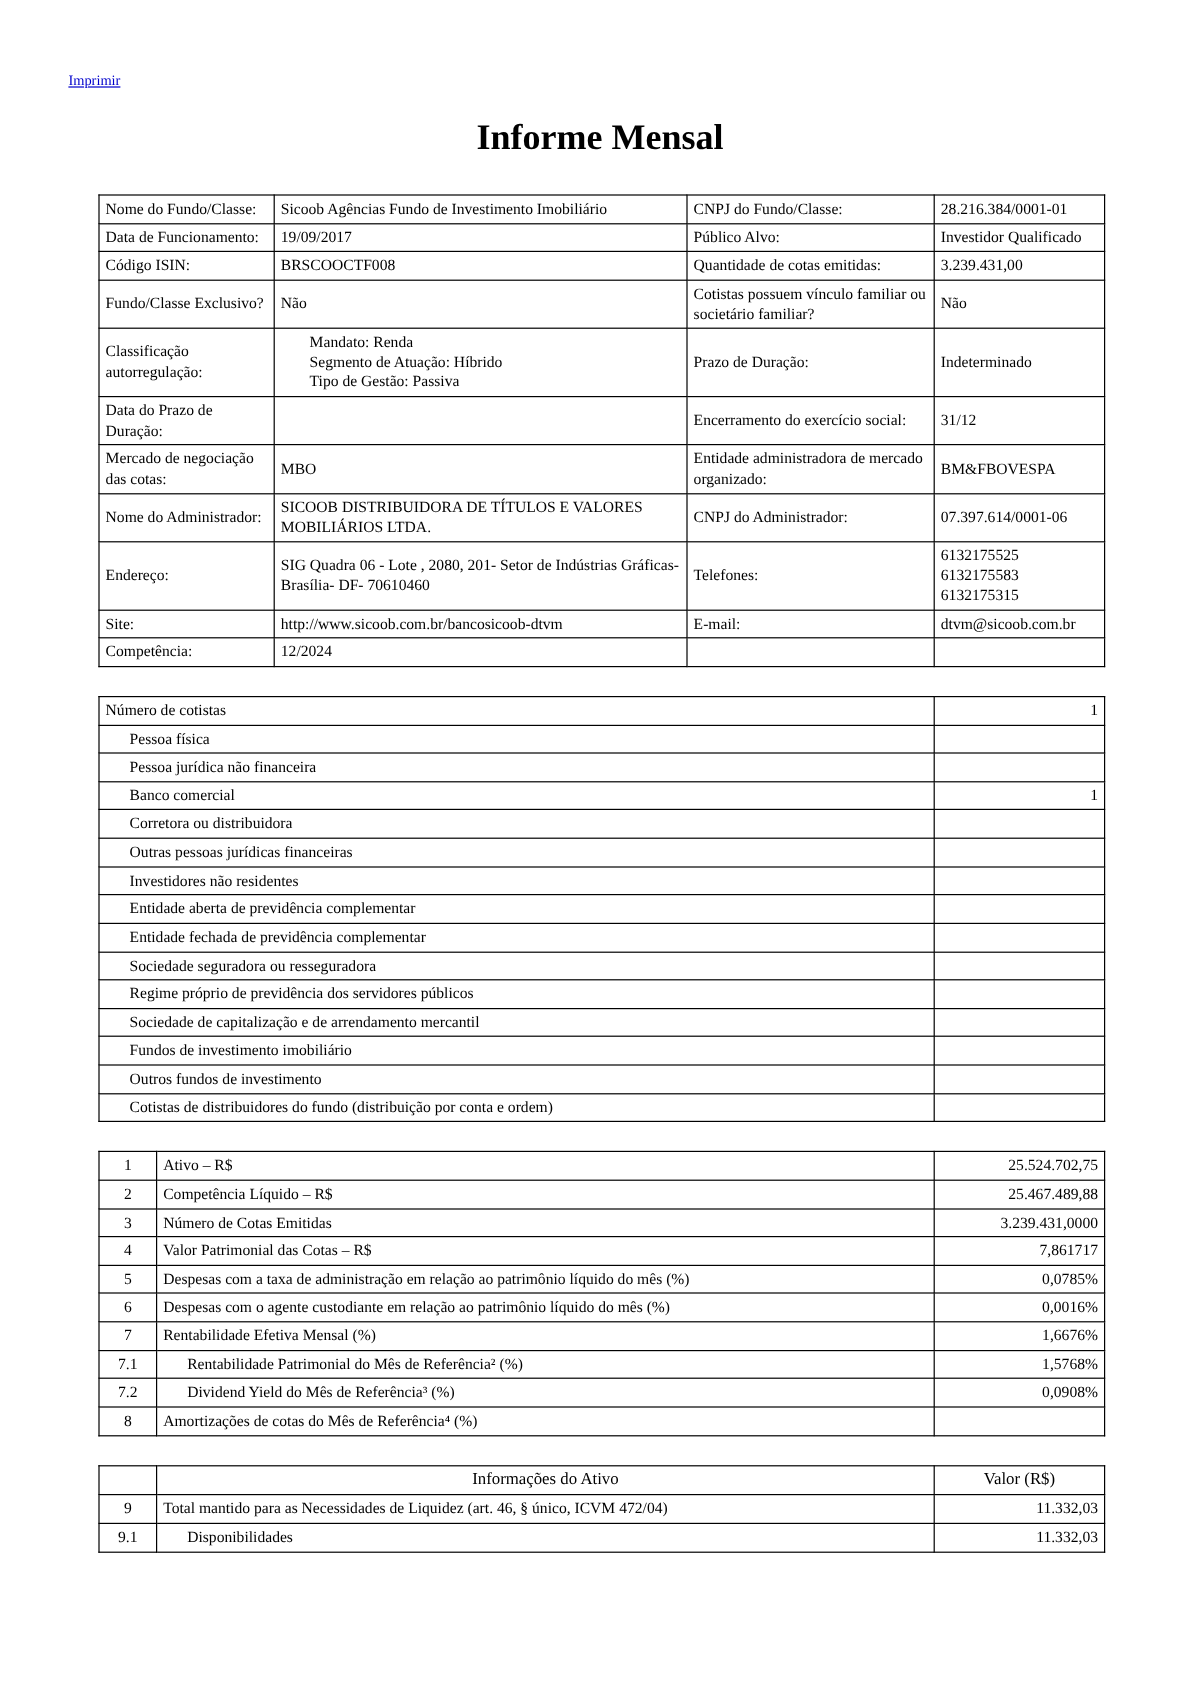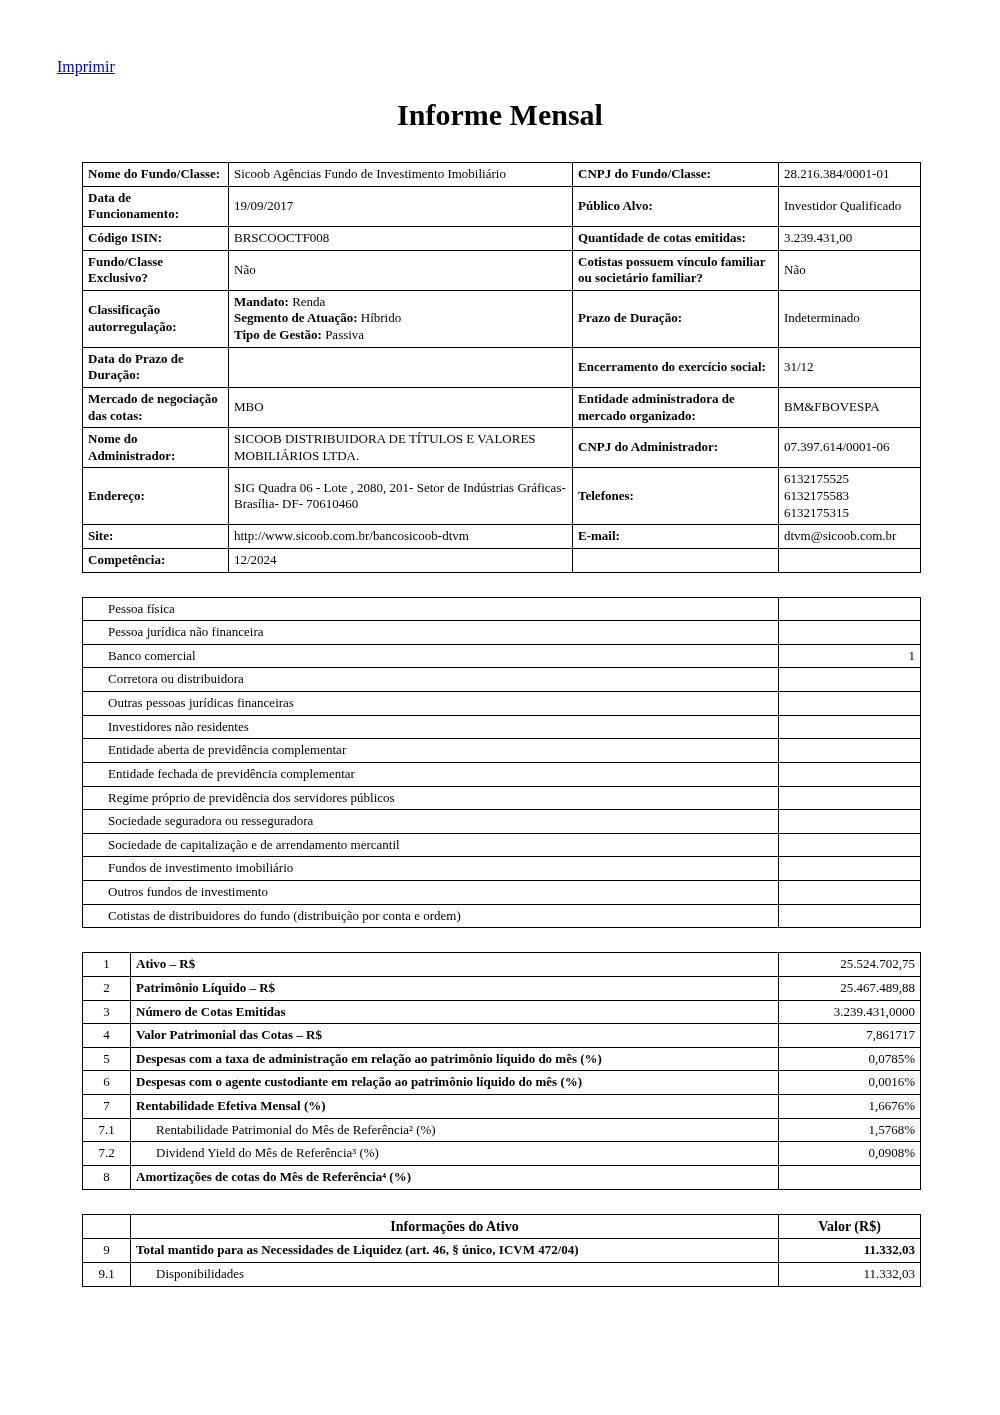--- a/index.html
+++ b/index.html
@@ -1,28 +1,28 @@
 <!DOCTYPE html>
 <html><head>
 <meta charset="utf-8">
 <style>
   * { box-sizing: border-box; }
   html, body { margin: 0; padding: 0; background: #fff; }
   body { width: 1000px; color: #000; font-family: "Liberation Serif", serif; }
   .page { width: 1000px; min-height: 1415px; padding: 58px 57px 40px 57px; }
 
-  .print-link { color: #0000cc; text-decoration: underline; font-size: 16px; cursor: pointer; }
+  .print-link { color: #0000cc; text-decoration: underline; font-size: 12px; cursor: pointer; }
 
   h1.title { text-align: center; font-size: 30px; font-weight: bold; margin: 22px 0 30px 0; font-family: "Liberation Serif", serif; }
 
   table.t { border-collapse: collapse; table-layout: fixed; width: 838px; margin-left: 25px; }
   table.t + table.t, .gap { margin-top: 24px; }
   table.t td { border: 1px solid #000; padding: 3px 5px; font-size: 13px; line-height: 1.28; vertical-align: middle; word-wrap: break-word; overflow: hidden; }
 
-  .b  { font-weight: bold; }
+  .b  { font-weight: normal; margin-left: 24px; }
   .r  { text-align: right; }
   .c  { text-align: center; }
   .ind { padding-left: 25px !important; }
   td.empty { height: 22px; }
 </style>
 </head>
 <body>
 
 <div class="page">
 
@@ -117,20 +117,24 @@
     </table>
 
   
   <table class="t">
     <colgroup>
         <col style="width:696px">
         <col style="width:142px">
       </colgroup>
     <tbody>
     <tr>
+      <td class="b">Número de cotistas</td>
+      <td class="b r">1</td>
+    </tr>
+    <tr>
       <td class="ind">Pessoa física</td>
       <td class="r"></td>
     </tr>
     <tr>
       <td class="ind">Pessoa jurídica não financeira</td>
       <td class="r"></td>
     </tr>
     <tr>
       <td class="ind">Banco comercial</td>
       <td class="r">1</td>
@@ -149,25 +153,25 @@
     </tr>
     <tr>
       <td class="ind">Entidade aberta de previdência complementar</td>
       <td class="r"></td>
     </tr>
     <tr>
       <td class="ind">Entidade fechada de previdência complementar</td>
       <td class="r"></td>
     </tr>
     <tr>
+      <td class="ind">Sociedade seguradora ou resseguradora</td>
+      <td class="r"></td>
+    </tr>
+    <tr>
       <td class="ind">Regime próprio de previdência dos servidores públicos</td>
-      <td class="r"></td>
-    </tr>
-    <tr>
-      <td class="ind">Sociedade seguradora ou resseguradora</td>
       <td class="r"></td>
     </tr>
     <tr>
       <td class="ind">Sociedade de capitalização e de arrendamento mercantil</td>
       <td class="r"></td>
     </tr>
     <tr>
       <td class="ind">Fundos de investimento imobiliário</td>
       <td class="r"></td>
     </tr>
@@ -190,21 +194,21 @@
         <col style="width:142px">
       </colgroup>
     <tbody>
         <tr>
       <td class="c">1</td>
       <td class="b">Ativo – R$</td>
       <td class="r">25.524.702,75</td>
     </tr>
     <tr>
       <td class="c">2</td>
-      <td class="b">Patrimônio Líquido – R$</td>
+      <td class="b">Competência Líquido – R$</td>
       <td class="r">25.467.489,88</td>
     </tr>
     <tr>
       <td class="c">3</td>
       <td class="b">Número de Cotas Emitidas</td>
       <td class="r">3.239.431,0000</td>
     </tr>
     <tr>
       <td class="c">4</td>
       <td class="b">Valor Patrimonial das Cotas – R$</td>

